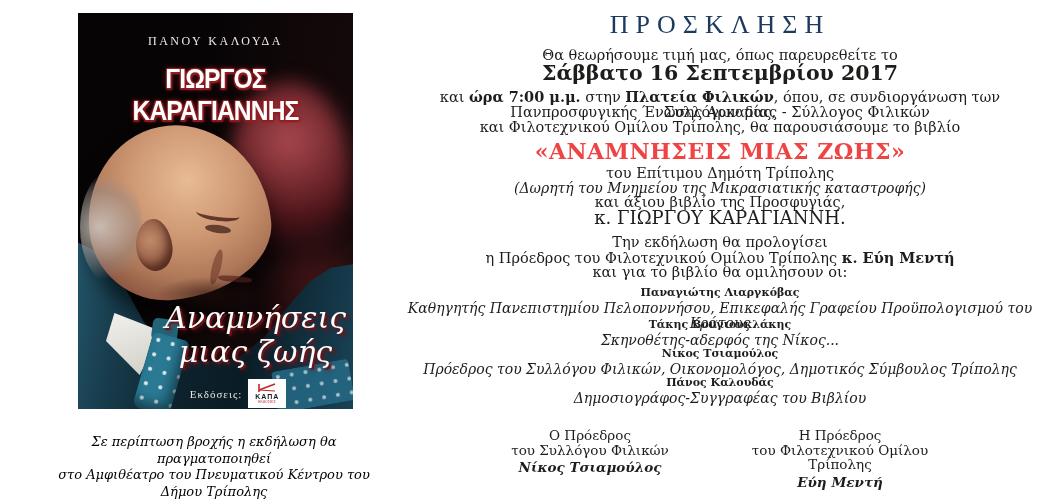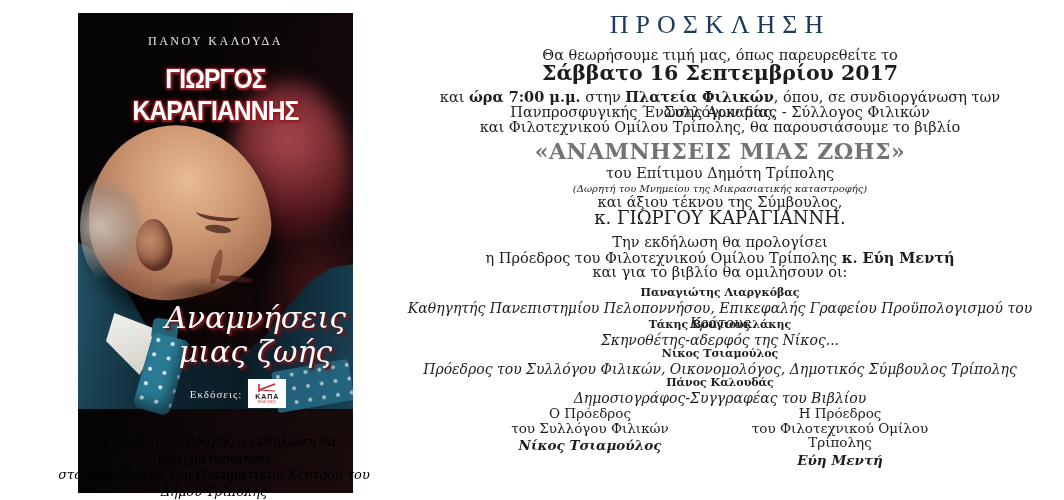--- a/index.html
+++ b/index.html
@@ -1,21 +1,21 @@
 <!DOCTYPE html>
 <html><head>
 <meta charset="utf-8">
 <style>
   html,body{margin:0;padding:0;}
   body{width:1064px;height:500px;background:#ffffff;overflow:hidden;
        font-family:"DejaVu Serif",serif;}
   .canvas{position:relative;width:1064px;height:500px;background:#ffffff;}
 
   
-  .cover{position:absolute;left:78px;top:13px;width:275px;height:480px;
+  .cover{position:absolute;left:78px;top:13px;width:275px;height:396px;
          background:linear-gradient(105deg,#060405 35%,#120809 65%,#1a0c0d 100%);
          overflow:hidden;}
   .red-figure{position:absolute;left:150px;top:68px;width:122px;height:185px;border-radius:50%;
          background:radial-gradient(circle at 50% 32%,rgba(214,92,98,.78),rgba(146,36,46,.48) 55%,rgba(60,10,15,0) 78%);
          filter:blur(9px);}
   .red-figure2{position:absolute;left:195px;top:195px;width:85px;height:150px;border-radius:50%;
          background:radial-gradient(circle,rgba(150,40,45,.38),transparent 70%);filter:blur(12px);}
   .head{position:absolute;left:10px;top:112px;width:182px;height:174px;
          border-radius:48% 52% 58% 42% / 56% 60% 40% 44%;
          transform:rotate(-5deg);
@@ -82,35 +82,35 @@
   .invite{position:absolute;left:400px;top:0;width:640px;height:500px;color:#1d1d1b;}
   .line{position:absolute;left:0;width:100%;text-align:center;font-size:14.5px;line-height:15px;}
   .b{font-weight:bold;}
   .inv-title{top:11px;font-family:"Liberation Serif",serif;font-size:26px;line-height:28px;
          letter-spacing:7px;color:#1b3a5e;}
   .inv-intro{top:48px;}
   .inv-date{top:61px;font-size:20.5px;line-height:24px;font-weight:bold;}
   .inv-venue{top:89px;text-align:center;}
   .inv-org2{top:105px;}
   .inv-org3{top:120px;}
-  .inv-booktitle{top:139px;font-size:22px;line-height:25px;font-weight:bold;color:#737373;letter-spacing:.5px;}
+  .inv-booktitle{top:139px;font-size:22px;line-height:25px;font-weight:bold;color:#ef4444;letter-spacing:.5px;}
   .inv-h1{top:166px;}
-  .inv-h2{top:181px;font-style:italic;font-size:10px;}
+  .inv-h2{top:181px;font-style:italic;font-size:14px;}
   .inv-h3{top:195px;}
   .inv-h4{top:208px;font-size:18px;line-height:20px;}
   .inv-p1{top:235px;}
   .inv-p2{top:250px;}
   .inv-p3{top:265px;}
   .spk-name{font-weight:bold;font-size:11px;}
   .spk-role{font-style:italic;font-size:14px;}
   .s0n{top:285px;} .s0r{top:301px;}
   .s1n{top:317px;} .s1r{top:333px;}
   .s2n{top:346px;} .s2r{top:362px;}
   .s3n{top:375px;} .s3r{top:391px;}
-  .sig-col{position:absolute;top:406px;width:240px;text-align:center;font-size:13.5px;line-height:14.5px;}
+  .sig-col{position:absolute;top:428px;width:240px;text-align:center;font-size:13.5px;line-height:14.5px;}
   .sig-left{left:70px;} .sig-right{left:320px;}
   .sig-name{font-weight:bold;font-style:italic;margin-top:3px;}
 </style>
 </head>
 <body>
 
 <div class="canvas">
 
   <div class="cover">
     <div class="red-figure"></div>
@@ -157,21 +157,21 @@
   <div class="invite">
     <div class="line inv-title">ΠΡΟΣΚΛΗΣΗ</div>
     <div class="line inv-intro">Θα θεωρήσουμε τιμή μας, όπως παρευρεθείτε το</div>
     <div class="line inv-date">Σάββατο 16 Σεπτεμβρίου 2017</div>
     <div class="line inv-venue"><span>και </span><span class="b">ώρα 7:00 μ.μ.</span><span> στην </span><span class="b">Πλατεία Φιλικών</span><span>, όπου, σε συνδιοργάνωση των Συλλόγων μας,</span></div>
     <div class="line inv-org3">και Φιλοτεχνικού Ομίλου Τρίπολης, θα παρουσιάσουμε το βιβλίο</div>
     <div class="line inv-org2">Πανπροσφυγικής Ένωσης Αρκαδίας - Σύλλογος Φιλικών</div>
     <div class="line inv-booktitle">«ΑΝΑΜΝΗΣΕΙΣ ΜΙΑΣ ΖΩΗΣ»</div>
     <div class="line inv-h1">του Επίτιμου Δημότη Τρίπολης</div>
     <div class="line inv-h2">(Δωρητή του Μνημείου της Μικρασιατικής καταστροφής)</div>
-    <div class="line inv-h3">και άξιου τέκνου της Σύμβουλος,</div>
+    <div class="line inv-h3">και άξιου βιβλίο της Προσφυγιάς,</div>
     <div class="line inv-h4">κ. ΓΙΩΡΓΟΥ ΚΑΡΑΓΙΑΝΝΗ.</div>
     <div class="line inv-p1">Την εκδήλωση θα προλογίσει</div>
     <div class="line inv-p2"><span>η Πρόεδρος του Φιλοτεχνικού Ομίλου Τρίπολης </span><span class="b">κ. Εύη Μεντή</span></div>
     <div class="line inv-p3">και για το βιβλίο θα ομιλήσουν οι:</div>
 
     <div class="line spk-name s0n">Παναγιώτης Λιαργκόβας</div>
     <div class="line spk-role s0r">Καθηγητής Πανεπιστημίου Πελοποννήσου, Επικεφαλής Γραφείου Προϋπολογισμού του Κράτους</div>
     <div class="line spk-name s1n">Τάκης Βουγιουκλάκης</div>
     <div class="line spk-role s1r">Σκηνοθέτης-αδερφός της Νίκος...</div>
     <div class="line spk-name s2n">Νίκος Τσιαμούλος</div>

